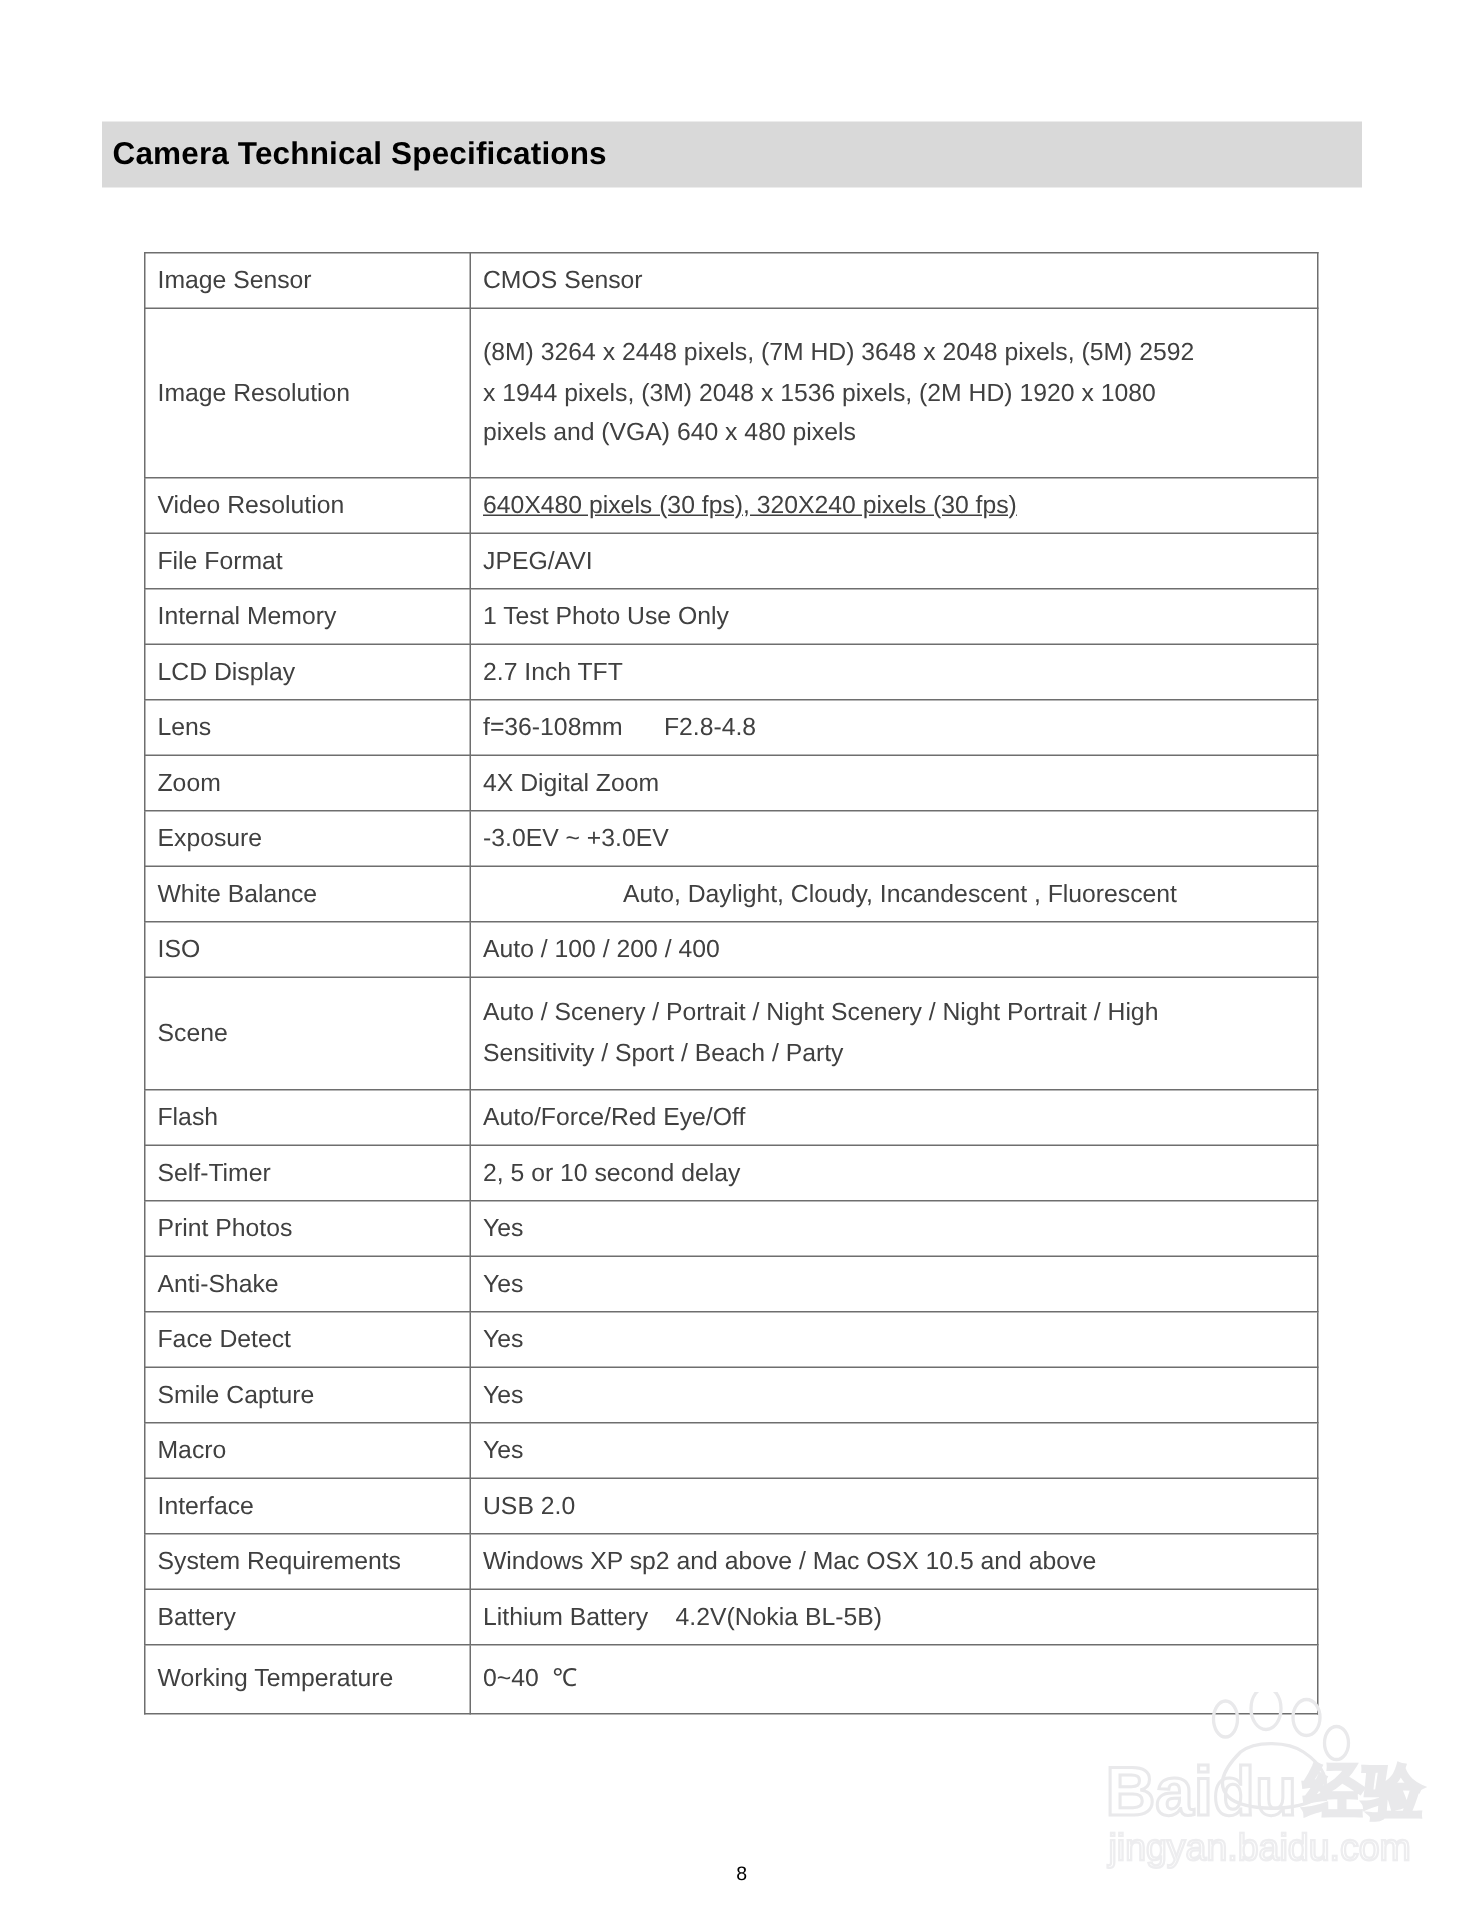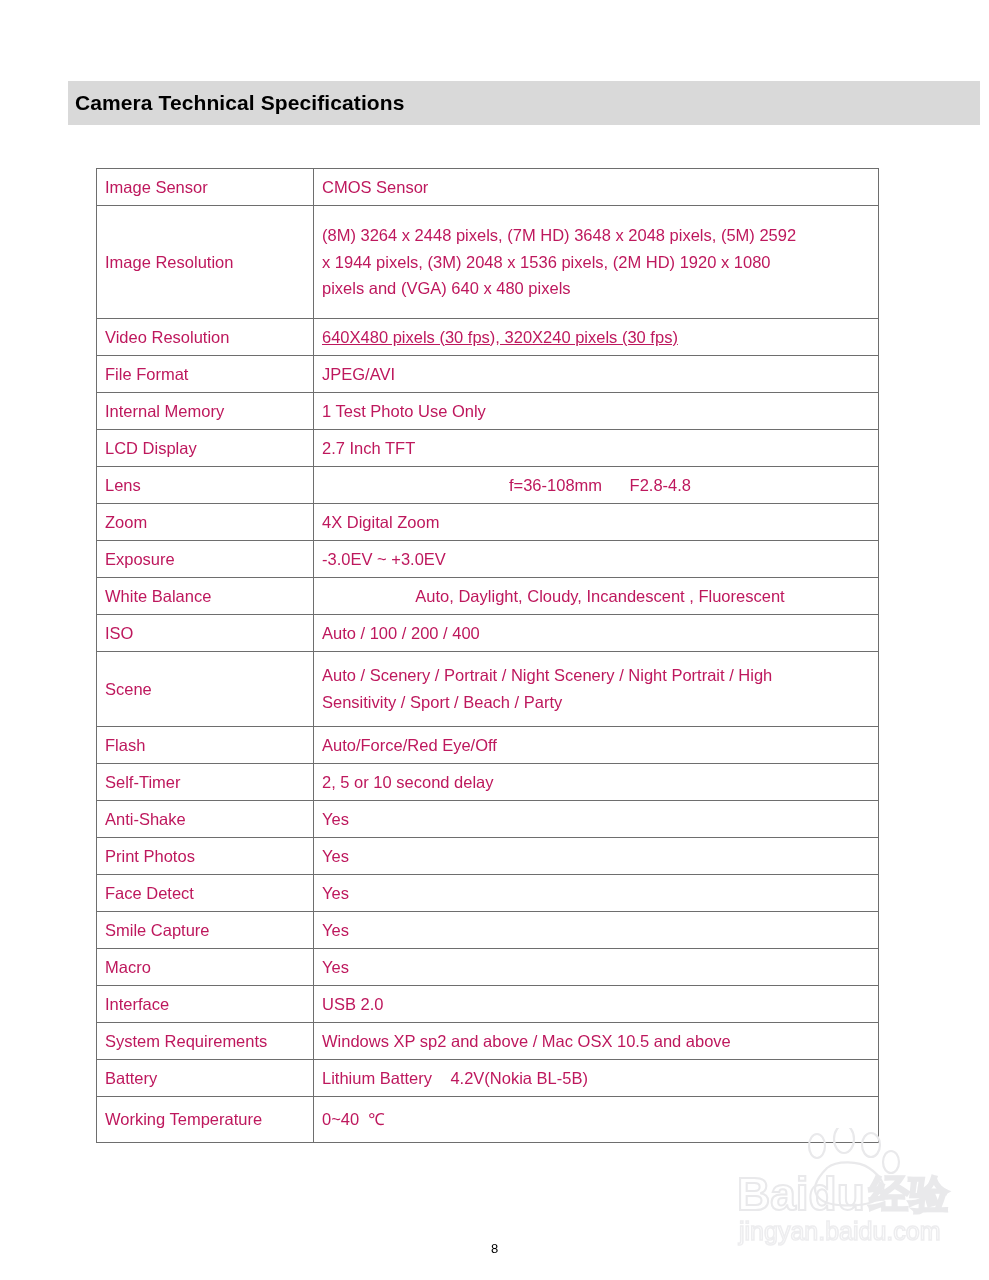--- a/index.html
+++ b/index.html
@@ -20,21 +20,21 @@
     width: 989px;
     height: 1280px;
     box-sizing: border-box;
   }
 
   
   .title-band {
     position: absolute;
     left: 68px;
     top: 81px;
-    width: 912px;
+    width: 840px;
     height: 44px;
     background: #d9d9d9;
     display: flex;
     align-items: center;
   }
   .title-text {
     font-size: 21px;
     font-weight: bold;
     letter-spacing: 0.1px;
     padding-left: 7px;
@@ -53,21 +53,21 @@
   }
   .spec-table col.c-label { width: 217px; }
   .spec-table col.c-value { width: 565px; }
 
   .spec-table td {
     border: 1px solid #6e6e6e;
     padding: 0 0 0 8px;
     vertical-align: middle;
     line-height: 1.62;
     font-size: 16.5px;
-    color: #be185d;
+    color: #404040;
   }
   .spec-table td.label {
     white-space: nowrap;
   }
   .spec-table tr.single td {
     height: 36px;
   }
   .spec-table tr.double td {
     height: 74px;
   }
@@ -152,21 +152,21 @@
         </tr>
         <tr class="single">
           <td class="label">LCD Display</td>
           <td class="value">
             <span class="val-line" style="white-space: pre;">2.7 Inch TFT</span>
           </td>
         </tr>
         <tr class="single">
           <td class="label">Lens</td>
           <td class="value">
-            <span class="val-line" style="white-space: pre; text-align: center;">f=36-108mm      F2.8-4.8</span>
+            <span class="val-line" style="white-space: pre;">f=36-108mm      F2.8-4.8</span>
           </td>
         </tr>
         <tr class="single">
           <td class="label">Zoom</td>
           <td class="value">
             <span class="val-line" style="white-space: pre;">4X Digital Zoom</span>
           </td>
         </tr>
         <tr class="single">
           <td class="label">Exposure</td>
@@ -199,27 +199,27 @@
             <span class="val-line" style="white-space: pre;">Auto/Force/Red Eye/Off</span>
           </td>
         </tr>
         <tr class="single">
           <td class="label">Self-Timer</td>
           <td class="value">
             <span class="val-line" style="white-space: pre;">2, 5 or 10 second delay</span>
           </td>
         </tr>
         <tr class="single">
+          <td class="label">Print Photos</td>
+          <td class="value">
+            <span class="val-line" style="white-space: pre;">Yes</span>
+          </td>
+        </tr>
+        <tr class="single">
           <td class="label">Anti-Shake</td>
-          <td class="value">
-            <span class="val-line" style="white-space: pre;">Yes</span>
-          </td>
-        </tr>
-        <tr class="single">
-          <td class="label">Print Photos</td>
           <td class="value">
             <span class="val-line" style="white-space: pre;">Yes</span>
           </td>
         </tr>
         <tr class="single">
           <td class="label">Face Detect</td>
           <td class="value">
             <span class="val-line" style="white-space: pre;">Yes</span>
           </td>
         </tr>

